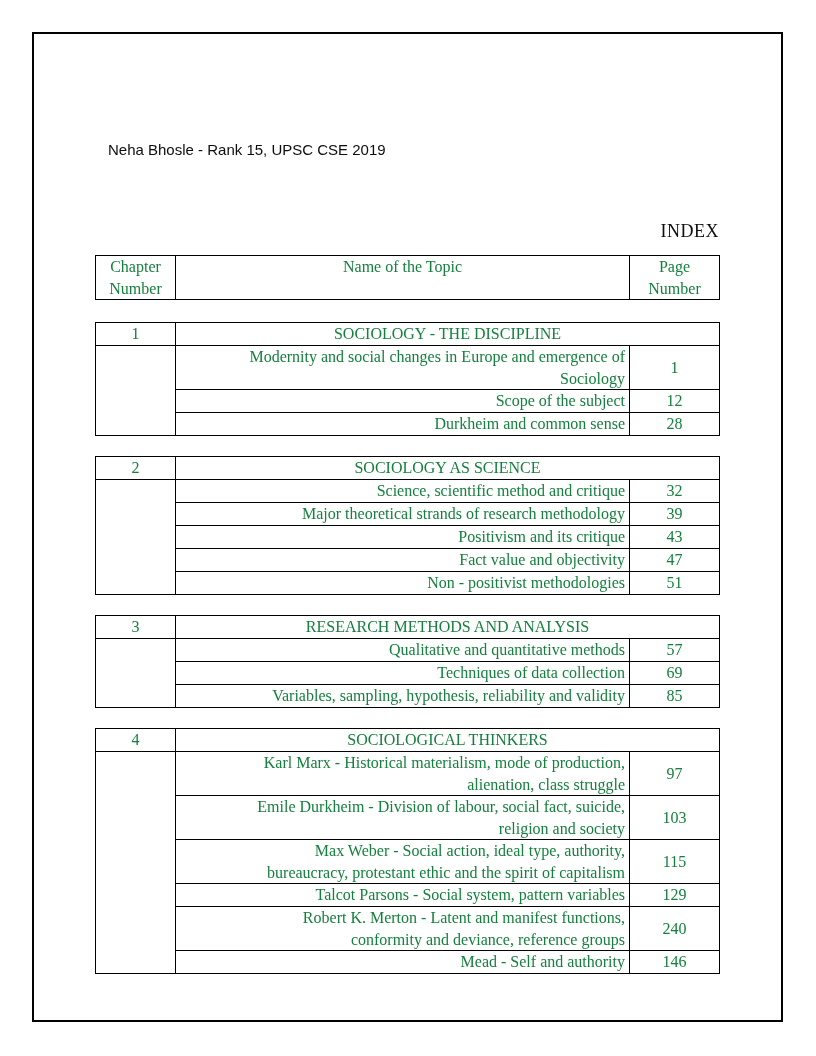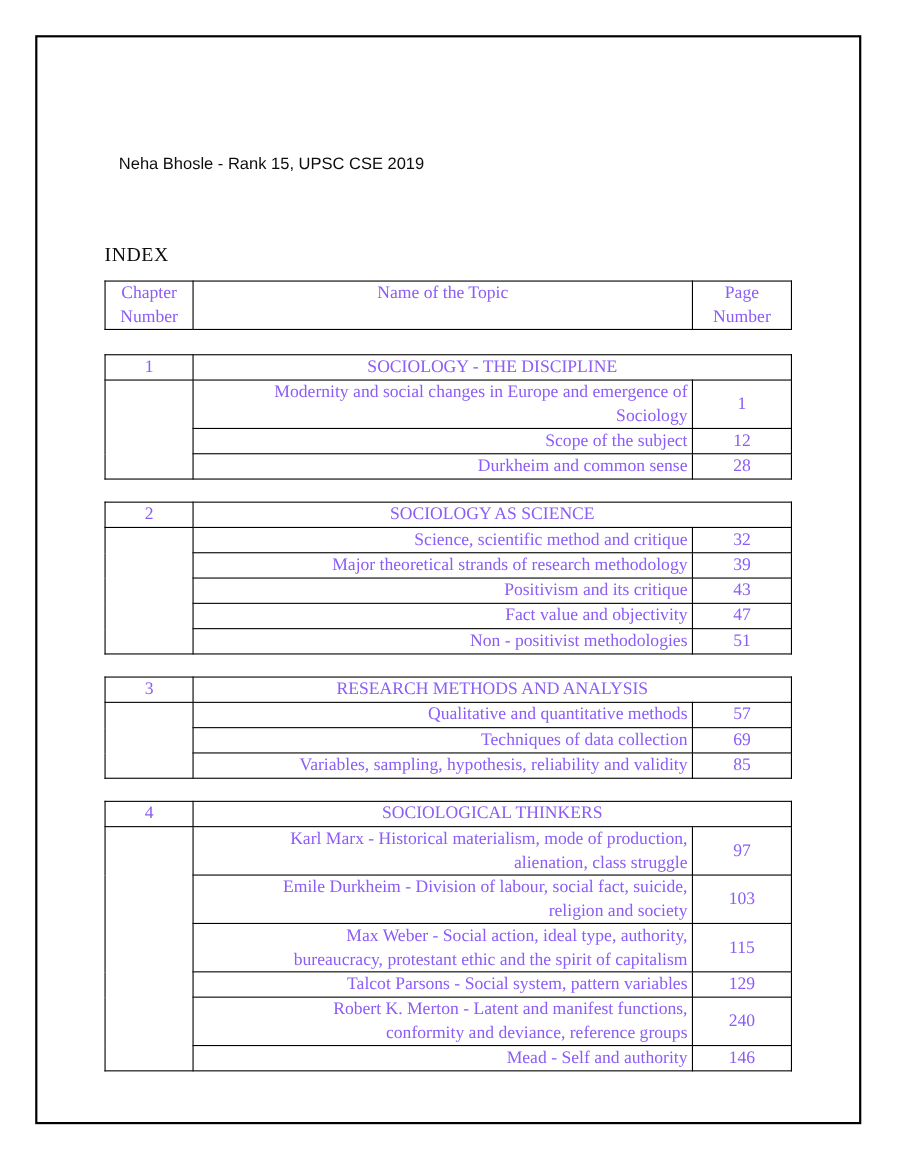--- a/index.html
+++ b/index.html
@@ -33,38 +33,38 @@
     font-size: 15px;
     color: #0d0d0d;
     white-space: nowrap;
     margin-top: 44px;
   }
   .index-title {
     position: absolute;
     left: 95px;
     top: 221px;
     width: 624px;
-    text-align: left;
+    text-align: right;
     font-size: 18px;
     letter-spacing: 0.5px;
     color: #0d0d0d;
   }
   .content {
     position: absolute;
     left: 95px;
     top: 255px;
     width: 624px;
   }
   table {
     border-collapse: collapse;
     table-layout: fixed;
     width: 624px;
     font-family: "Liberation Serif", serif;
     font-size: 16px;
-    color: #8b5cf6;
+    color: #15803d;
   }
   .idx-head { margin-bottom: 22px; }
   .chapter-table { margin-bottom: 20px; }
   col.c1 { width: 80px; }
   col.c2 { width: 454px; }
   col.c3 { width: 90px; }
   td {
     border: 1.5px solid #000000;
     padding: 0 4px;
     line-height: 21.5px;

